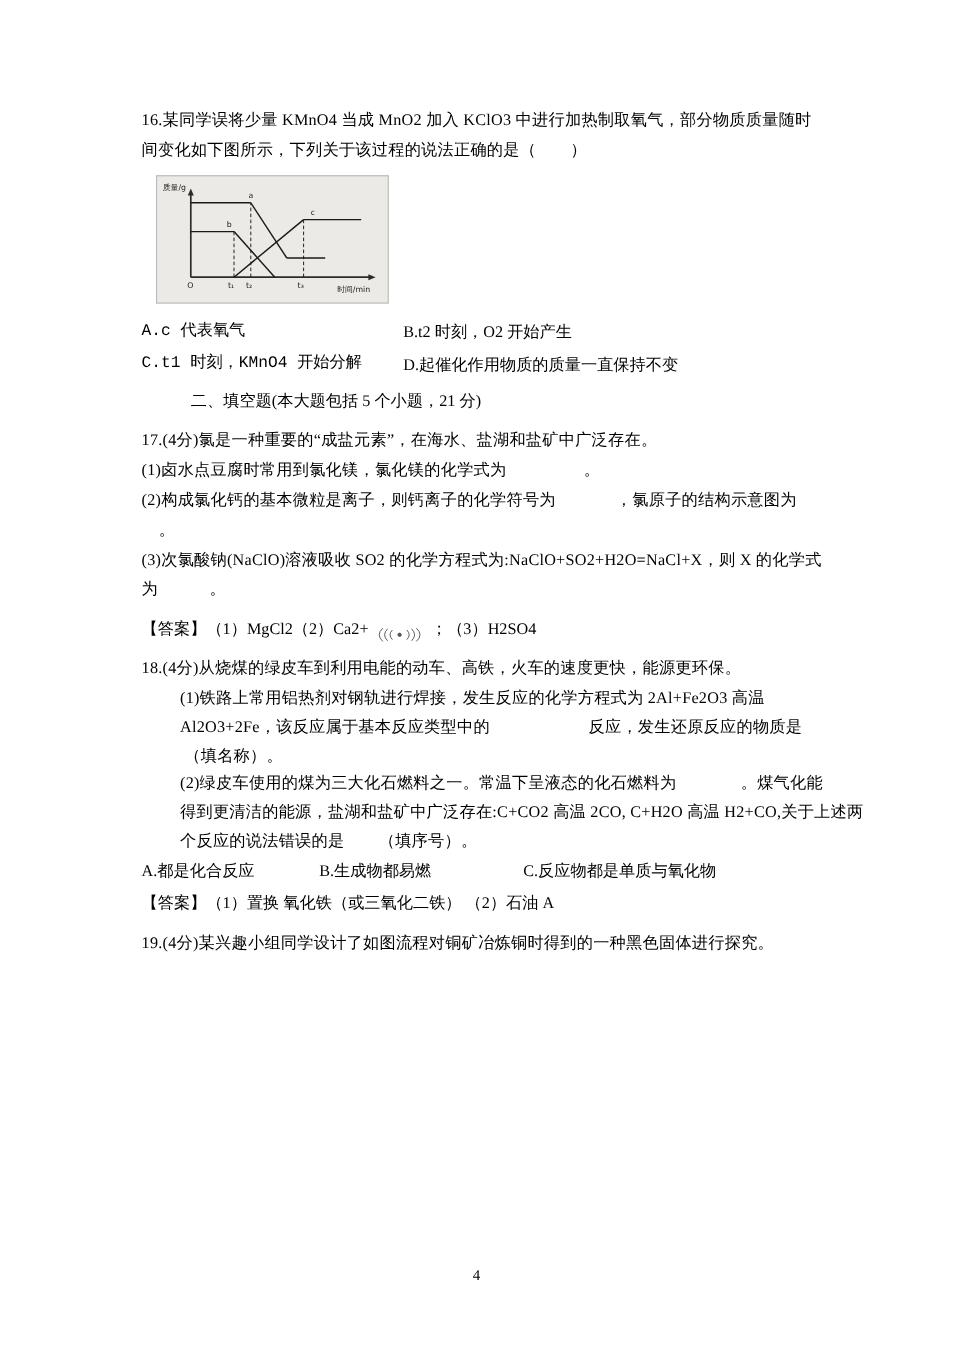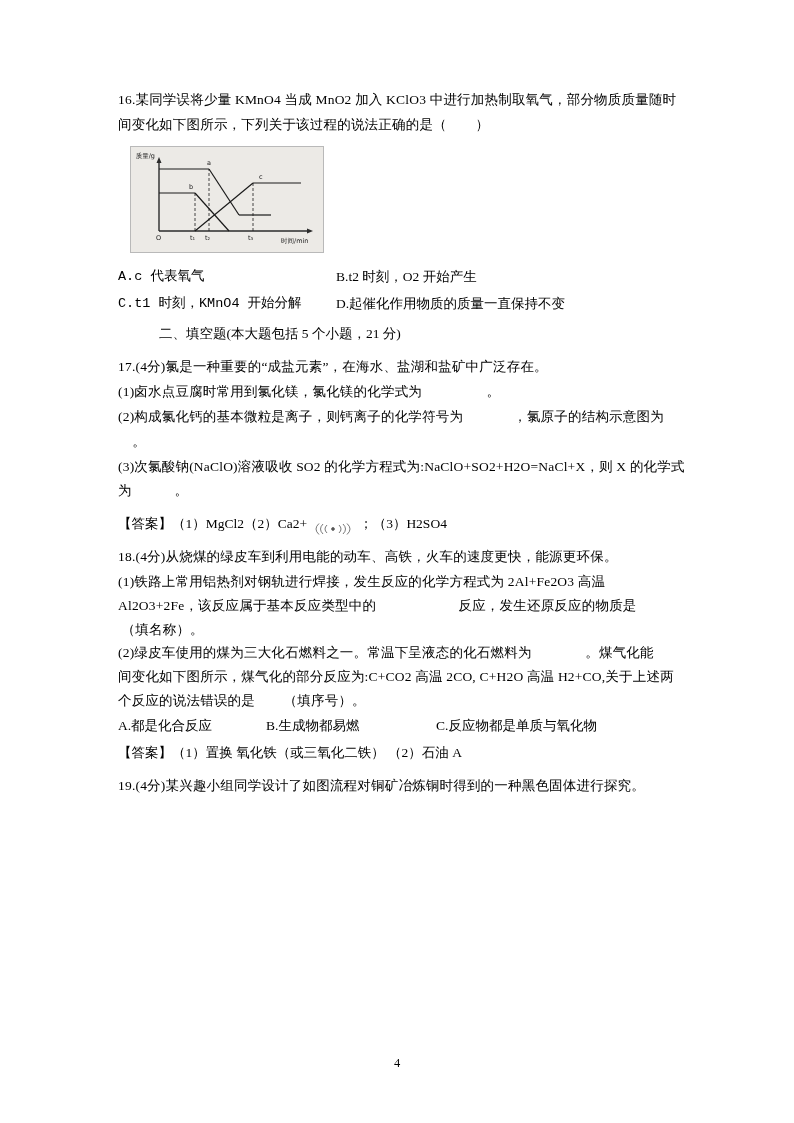--- a/index.html
+++ b/index.html
@@ -56,21 +56,21 @@
   .figure {
     width: 192px;
     height: 105px;
     border: 1px solid #b9b9b9;
     background: #eceae6;
     position: relative;
     overflow: hidden;
   }
   .figure svg { display: block; }
   .spacer-sm { height: 6px; }
-  .tight { line-height: 1.75; }
+  .tight { line-height: 1.75; margin-left: 32px; }
   .pagenum {
     position: absolute;
     bottom: 52px;
     left: 0;
     width: 794px;
     text-align: center;
     font-size: 12.5px;
     font-family: "Liberation Serif", serif;
   }
   .cloud {
@@ -167,21 +167,21 @@
   </div>
 
   <div class="spacer-sm"></div>
 
   <div class="q-block">
     <div class="line">18.(4分)从烧煤的绿皮车到利用电能的动车、高铁，火车的速度更快，能源更环保。</div>
     <div class="line tight">(1)铁路上常用铝热剂对钢轨进行焊接，发生反应的化学方程式为 2Al+Fe2O3 高温</div>
     <div class="line tight">Al2O3+2Fe，该反应属于基本反应类型中的                       反应，发生还原反应的物质是</div>
     <div class="line tight"> （填名称）。</div>
     <div class="line tight">(2)绿皮车使用的煤为三大化石燃料之一。常温下呈液态的化石燃料为               。煤气化能</div>
-    <div class="line tight">间变化如下图所示，煤气化的部分反应为:C+CO2 高温 2CO, C+H2O 高温 H2+CO,关于上述两</div>
+    <div class="line tight">得到更清洁的能源，盐湖和盐矿中广泛存在:C+CO2 高温 2CO, C+H2O 高温 H2+CO,关于上述两</div>
     <div class="line tight">个反应的说法错误的是        （填序号）。</div>
     <div class="opts">
       <div style="width:148px;flex:0 0 148px;">A.都是化合反应</div>
       <div style="width:170px;flex:0 0 170px;">B.生成物都易燃</div>
       <div style="flex:1;">C.反应物都是单质与氧化物</div>
     </div>
     <div class="ans">【答案】（1）置换    氧化铁（或三氧化二铁）    （2）石油    A</div>
   </div>
 
   <div class="spacer-sm"></div>

